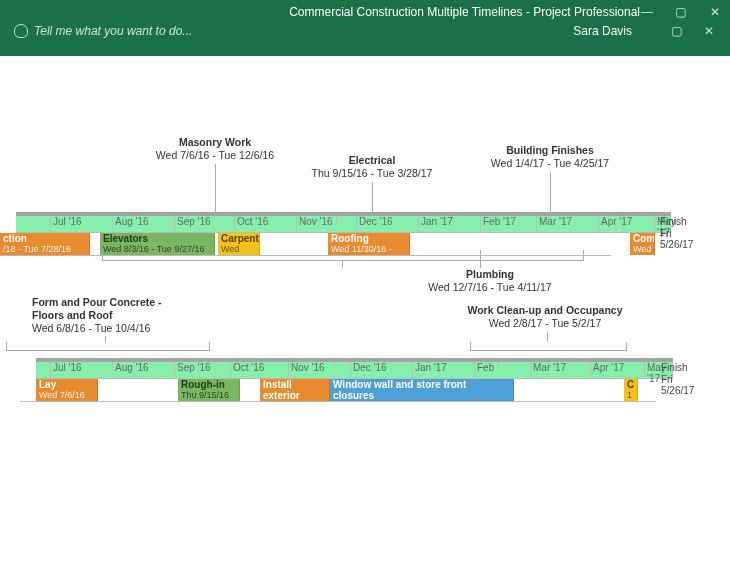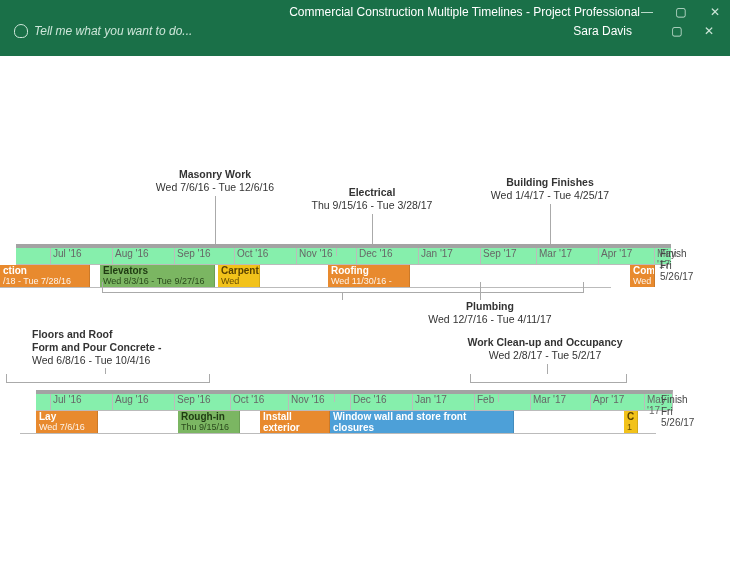--- a/index.html
+++ b/index.html
@@ -5,21 +5,21 @@
   html,body{margin:0;padding:0;font-family:"Segoe UI",Arial,sans-serif;background:#fff;font-size:11px;color:#333}
   .title-bar{background:#1a7048;height:24px;display:flex;align-items:center;color:#fff;padding:0 8px}
   .title-bar .title{flex:1;text-align:right;font-size:12px}
   .tb-right{display:flex;gap:20px;align-items:center}
   .tb-btn{width:14px;height:14px;display:flex;align-items:center;justify-content:center;font-size:12px;color:#cde6d9}
   .ribbon{background:#1a7048;height:32px;display:flex;align-items:flex-start;color:#cde6d9;padding:0 14px}
   .bulb{width:12px;height:12px;border:1px solid #cde6d9;border-radius:50% 50% 40% 40%;margin-right:6px}
   .search-prompt{font-style:italic;font-size:12px;color:#cde6d9;flex:1}
   .user{font-size:12px;color:#fff;margin-left:auto;margin-right:20px}
   .rb-btn{width:14px;height:14px;display:flex;align-items:center;justify-content:center;font-size:12px;color:#cde6d9;margin-left:18px}
-  .ws{padding:100px 0 0 0;position:relative}
+  .ws{padding:68px 0 0 0;position:relative}
   .callouts{position:relative;height:88px}
   .callout{position:absolute;text-align:center;font-size:10.5px;line-height:1.25;color:#333}
   .callout b{font-weight:600;display:block}
   .stem{position:absolute;width:1px;background:#aaa}
   .axis-wrap{position:relative;height:16px;border-top:4px solid #a3a3a3;border-bottom:1px solid #bbb;background:#86efac;margin-left:16px}
   .axis-wrap.lower{border-right:1px solid #bbb}
   .tick{position:absolute;top:0;height:16px;font-size:10px;color:#666;padding-left:2px;border-left:1px solid #bbb}
   .tick.small{height:8px;border-left:1px solid #bbb}
   .bar-row{position:relative;height:22px;border-bottom:1px solid #bbb}
   .bar{position:absolute;top:0;height:22px;font-size:10px;line-height:11px;padding:0 3px;box-sizing:border-box;overflow:hidden;color:#fff;border-right:1px solid rgba(0,0,0,0.12)}
@@ -80,21 +80,21 @@
 
     <div class="axis-wrap" style="width:655px">
       <div class="tick" style="left:34px">Jul '16</div>
       <div class="tick" style="left:96px">Aug '16</div>
       <div class="tick" style="left:158px">Sep '16</div>
       <div class="tick" style="left:218px">Oct '16</div>
       <div class="tick" style="left:280px">Nov '16</div>
       <div class="tick small" style="left:320px"></div>
       <div class="tick" style="left:340px">Dec '16</div>
       <div class="tick" style="left:402px">Jan '17</div>
-      <div class="tick" style="left:464px">Sep '17</div>
+      <div class="tick" style="left:464px">Feb '17</div>
       <div class="tick" style="left:520px">Mar '17</div>
       <div class="tick" style="left:582px">Apr '17</div>
       <div class="tick" style="left:638px">May '17</div>
     </div>
 
     <div class="bar-row" style="width:611px">
       <div class="bar orange" style="left:0;width:90px">
         <span class="t">ction</span>
           <span class="d">/18 - Tue 7/28/16</span>
       </div>
@@ -127,22 +127,22 @@
     <div class="callout" style="left:420px;top:144px;width:140px">
       <b>Plumbing</b>
       <span>Wed 12/7/16 - Tue 4/11/17</span>
     </div>
   </div>
 
   <div class="container" style="width:693px;margin-top:32px">
 
     <div class="lower-callouts">
       <div class="callout" style="left:32px;top:8px;width:170px;text-align:left">
+        <b>Form and Pour Concrete -</b>
         <b>Floors and Roof</b>
-        <b>Form and Pour Concrete -</b>
         <span>Wed 6/8/16 - Tue 10/4/16</span>
       </div>
       <div class="brace" style="left:6px;width:202px;top:54px;height:8px"></div>
       <div class="stem" style="left:105px;top:48px;height:6px"></div>
 
       <div class="callout" style="left:455px;top:16px;width:180px">
         <b>Work Clean-up and Occupancy</b>
         <span>Wed 2/8/17 - Tue 5/2/17</span>
       </div>
       <div class="brace" style="left:470px;width:155px;top:54px;height:8px"></div>

